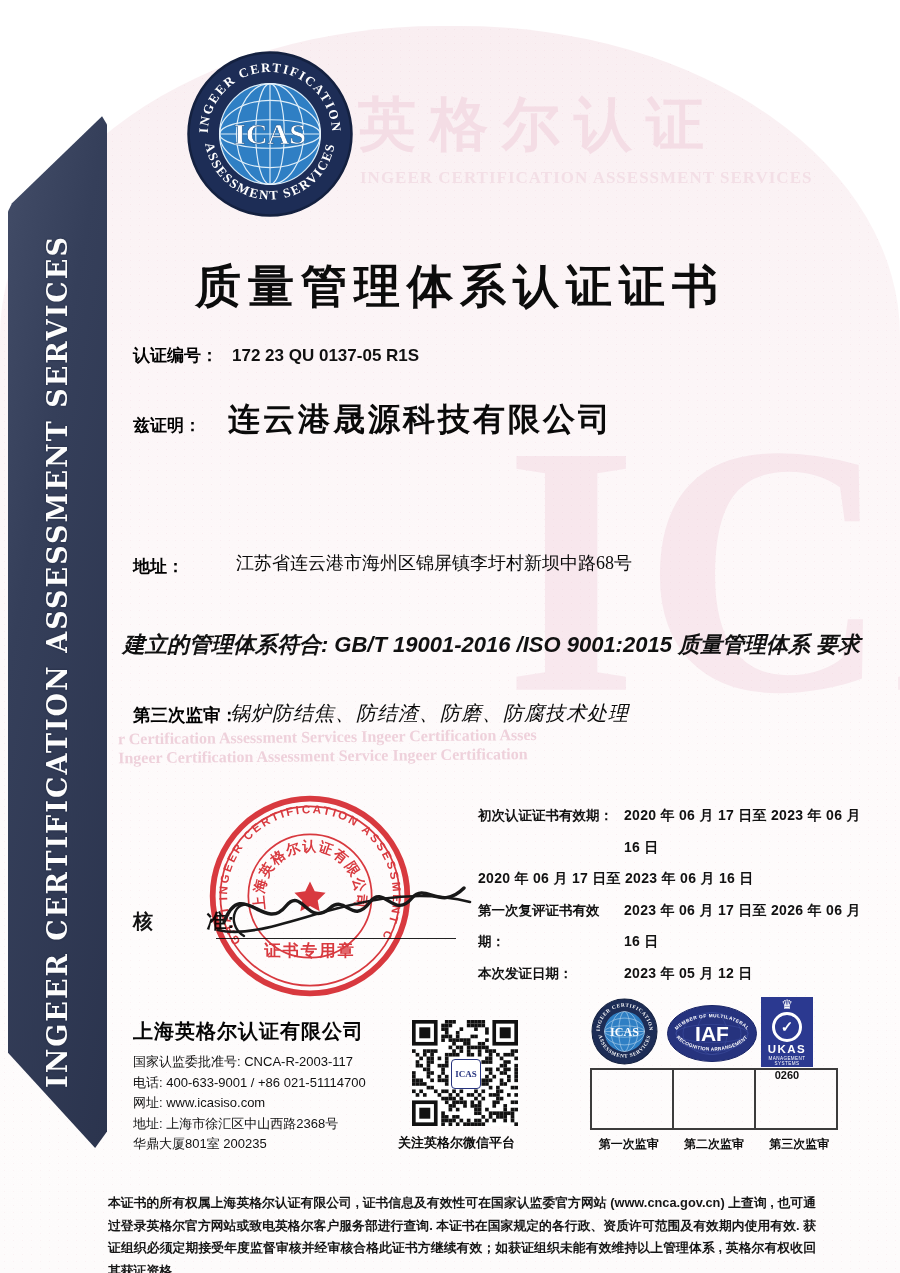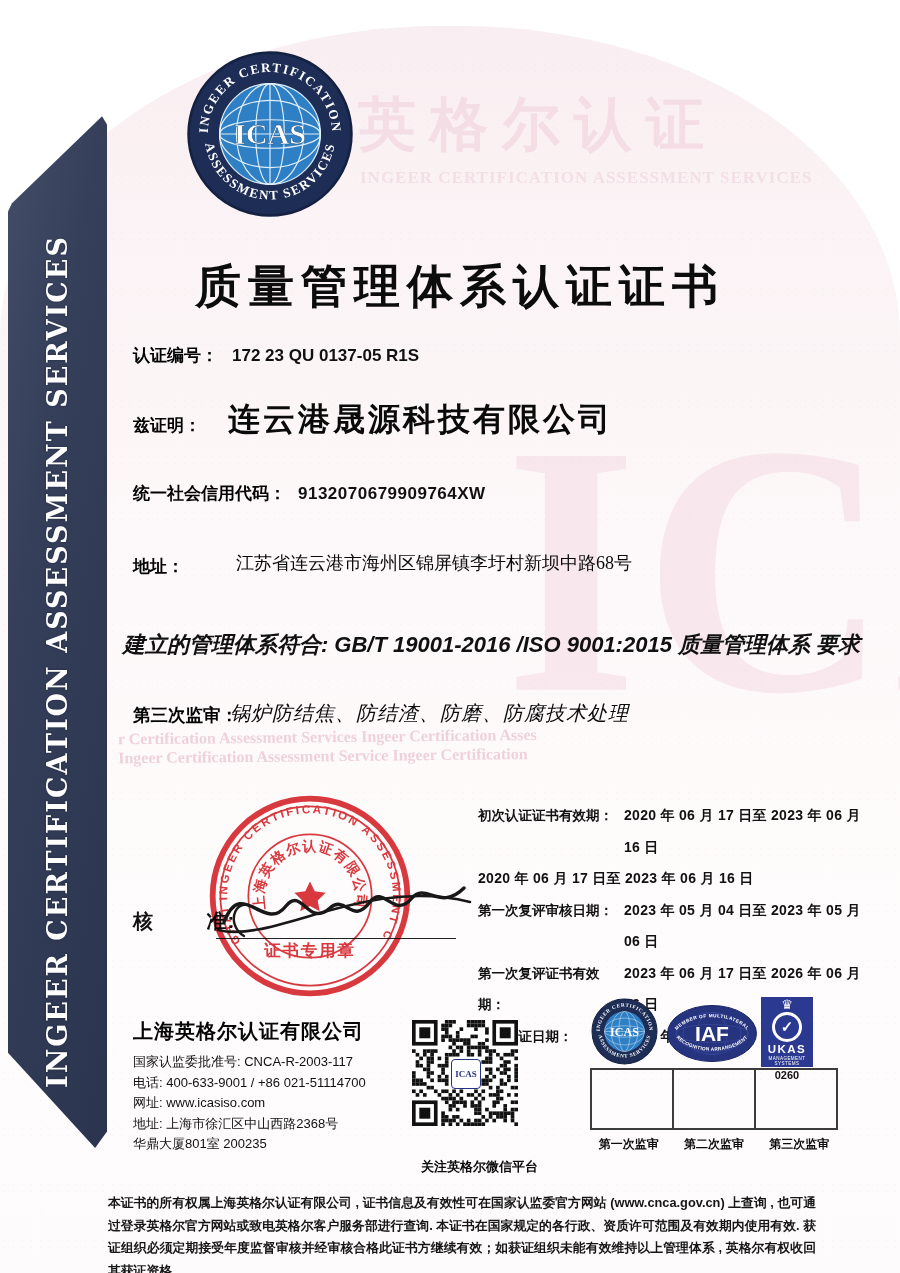--- a/index.html
+++ b/index.html
@@ -82,21 +82,21 @@
   .issuer{position:absolute;left:133px;top:1018px;width:280px;}
   .issuer .name{font-size:20px;font-weight:bold;letter-spacing:1px;margin-bottom:7px;color:#060606;}
   .issuer .line{font-size:13px;line-height:20.5px;color:#101010;font-weight:500;}
 
   
   .qr-wrap{position:absolute;left:412px;top:1020px;width:106px;height:106px;background:#fff;}
   .qr-logo{position:absolute;left:39px;top:39px;width:28px;height:28px;background:#fff;
         border:1.5px solid #26337e;border-radius:4px;display:flex;align-items:center;
         justify-content:center;font-family:"Liberation Serif",serif;font-weight:bold;
         font-size:9px;color:#26337e;z-index:2;}
-  .qr-caption{position:absolute;left:398px;top:1158px;width:140px;text-align:right;
+  .qr-caption{position:absolute;left:398px;top:1134px;width:140px;text-align:left;
         font-size:13px;font-weight:bold;color:#0c0c0c;}
 
   
   .iaf{position:absolute;left:666px;top:1004px;width:92px;height:59px;}
   .ukas{position:absolute;left:761px;top:997px;width:52px;height:70px;background:#2b3990;
         display:flex;flex-direction:column;align-items:center;color:#fff;}
   .ukas .crown{font-size:13px;line-height:14px;margin-top:1px;}
   .ukas .check{width:24px;height:24px;border:3px solid #fff;border-radius:50%;
         display:flex;align-items:center;justify-content:center;font-size:15px;font-weight:bold;margin:0 0 1px;}
   .ukas .uname{font-size:11.5px;font-weight:bold;letter-spacing:1.5px;line-height:12px;}
@@ -163,45 +163,38 @@
 
     <div class="title">质量管理体系认证证书</div>
 
     <div class="f-certno">
       <span class="lbl">认证编号：</span><span class="val">172 23 QU 0137-05 R1S</span>
     </div>
 
     <div class="f-certify-lbl lbl">兹证明：</div>
     <div class="f-company">连云港晟源科技有限公司</div>
 
-    <div class="f-credit">
-      <span class="lbl">统一社会信用代码：</span><span class="val">9132070679909764XW</span>
-    </div>
 
     <div class="f-addr-lbl lbl">地址：</div>
     <div class="f-addr-val">江苏省连云港市海州区锦屏镇李圩村新坝中路68号</div>
 
     <div class="f-system">
       <span>建立的管理体系符合:</span><span class="val">GB/T 19001-2016 /ISO 9001:2015 质量管理体系  要求</span>
     </div>
 
     <div class="f-scope-lbl lbl">第三次监审：</div>
     <div class="f-scope-val">锅炉防结焦、防结渣、防磨、防腐技术处理</div>
 
     <div class="dates">
       <div class="date-row">
         <span class="dl">初次认证证书有效期：</span>
         <span class="dv">2020 年 06 月 17 日至 2023 年 06 月 16 日</span>
       </div>
       <div class="date-row">
         <span class="dv">2020 年 06 月 17 日至 2023 年 06 月 16 日</span>
-      </div>
-      <div class="date-row">
-        <span class="dl">第一次复评审核日期：</span>
-        <span class="dv">2023 年 05 月 04 日至 2023 年 05 月 06 日</span>
       </div>
       <div class="date-row">
         <span class="dl">第一次复评证书有效期：</span>
         <span class="dv">2023 年 06 月 17 日至 2026 年 06 月 16 日</span>
       </div>
       <div class="date-row">
         <span class="dl">本次发证日期：</span>
         <span class="dv">2023 年 05 月 12 日</span>
       </div>
     </div>

